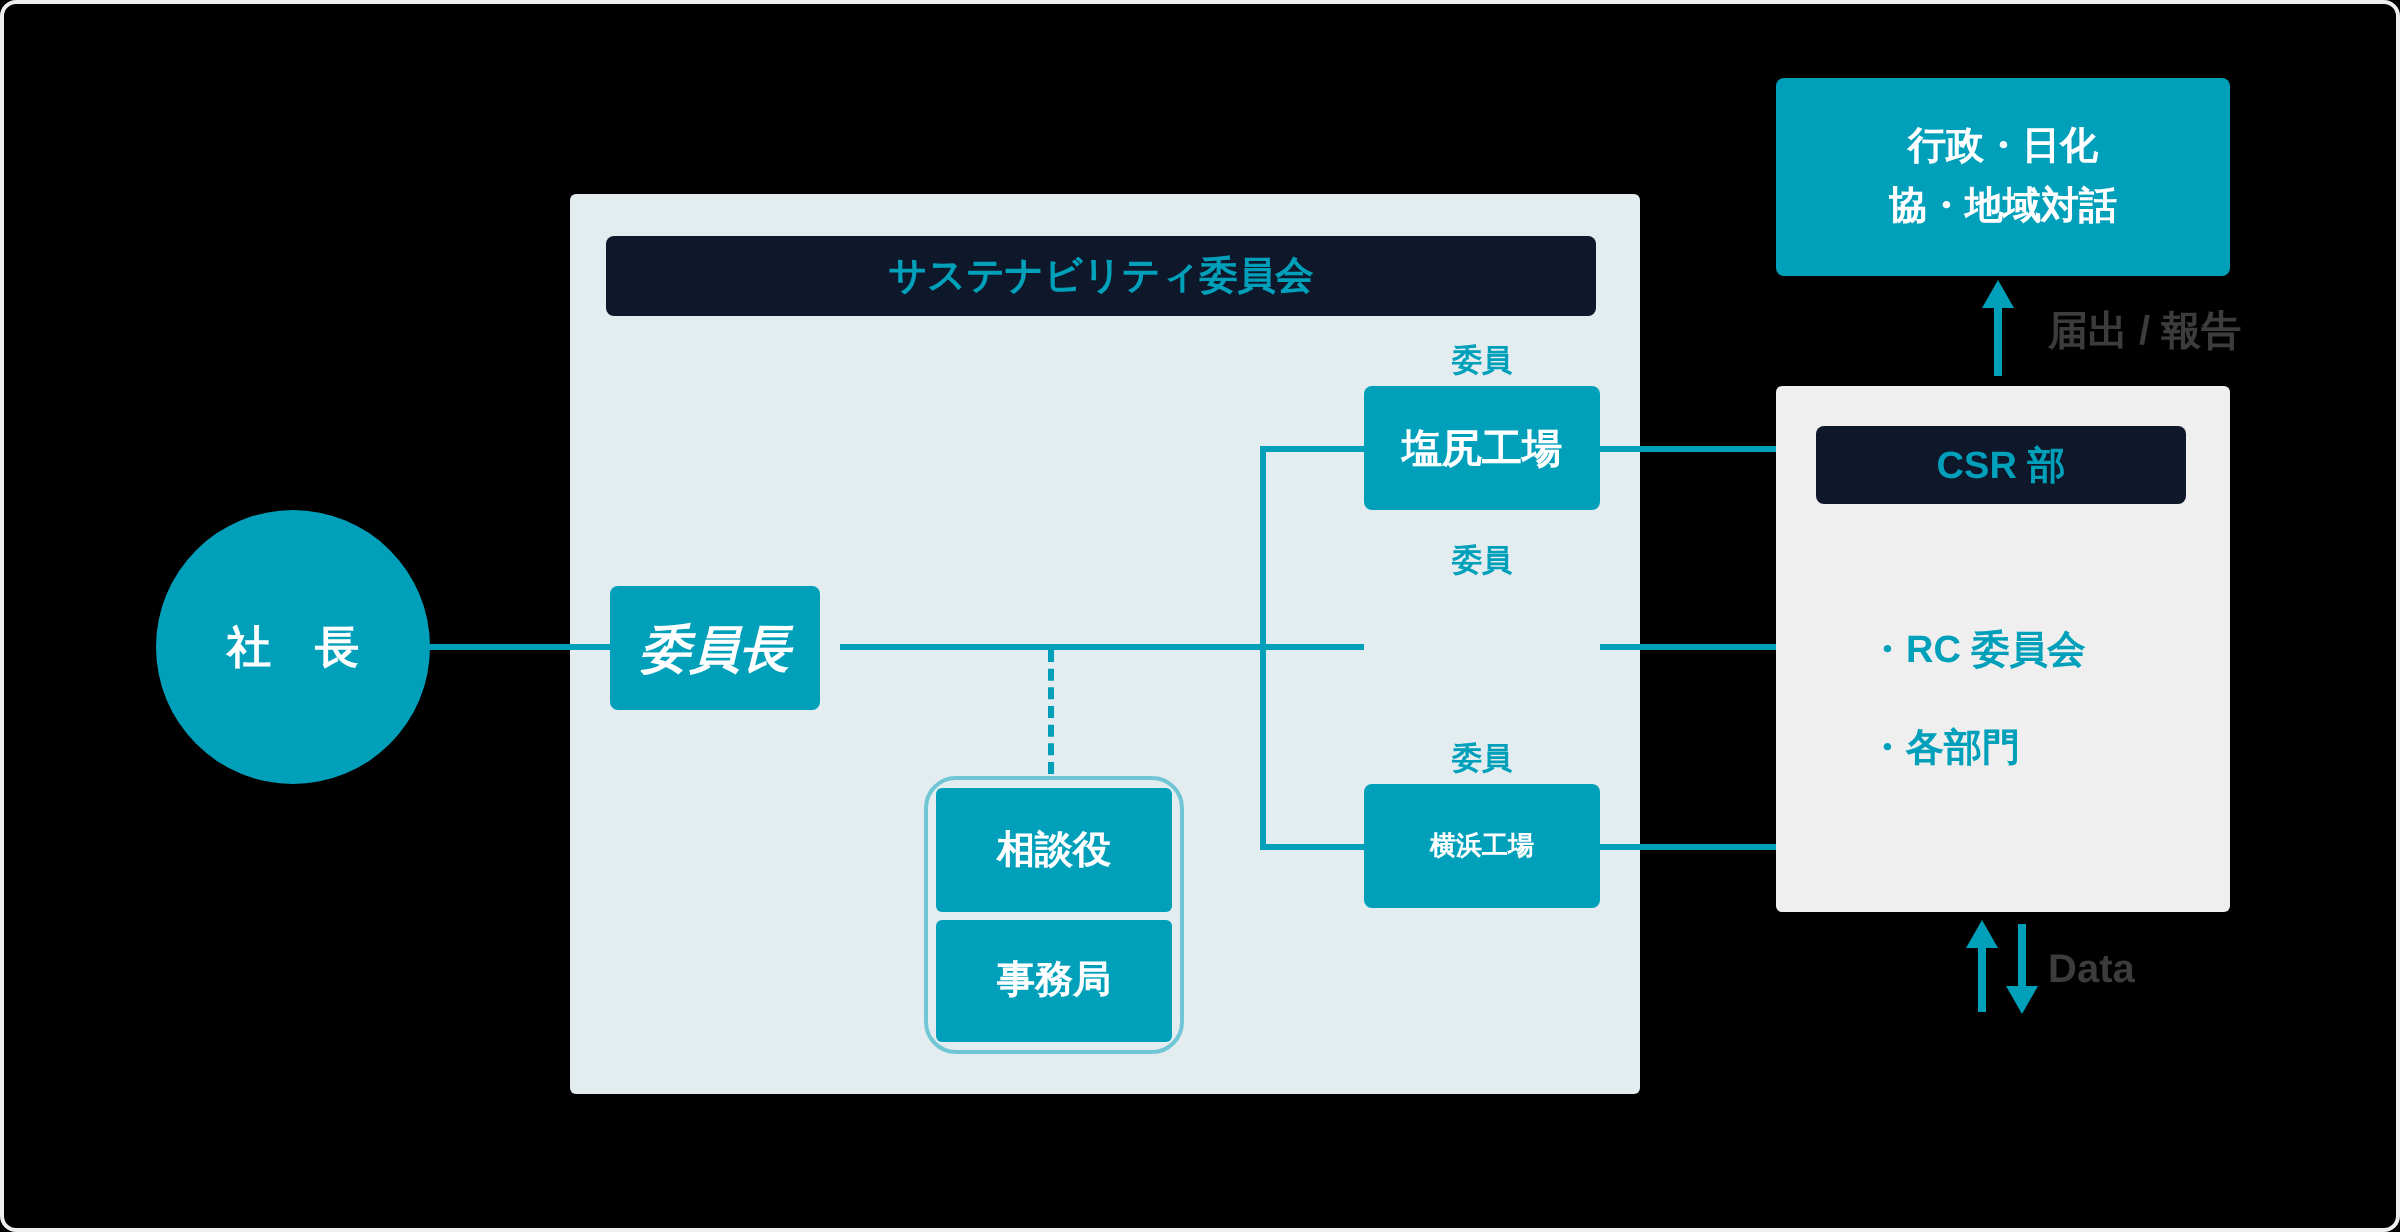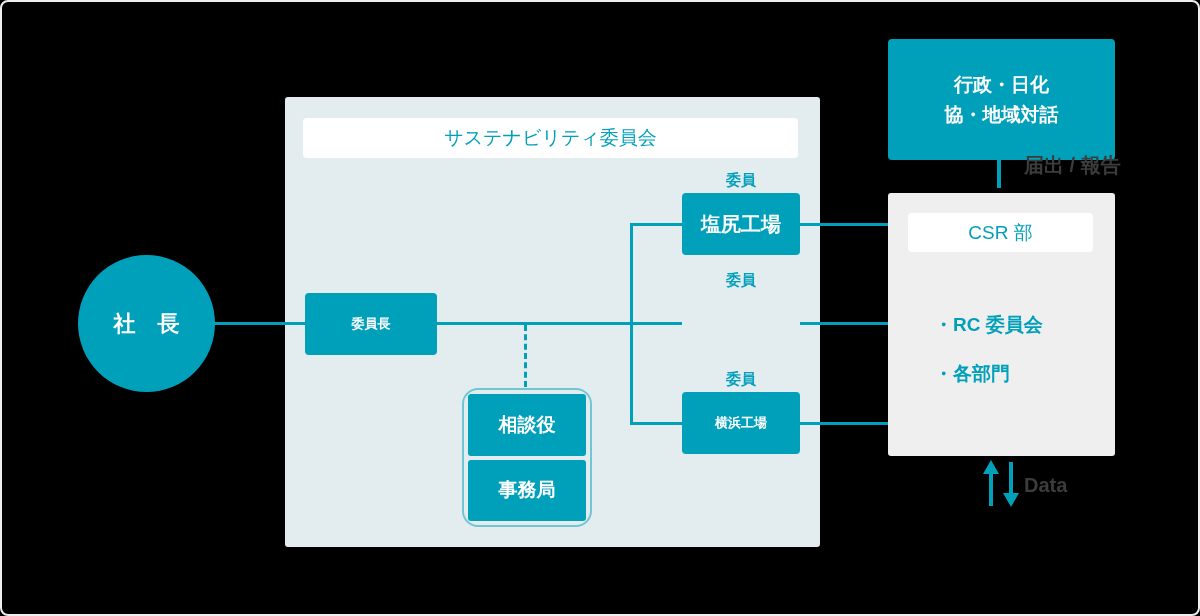--- a/index.html
+++ b/index.html
@@ -14,21 +14,21 @@
     position:relative;width:1200px;height:616px;overflow:hidden;
     background:var(--page-bg);
     font-family:"Liberation Sans","DejaVu Sans",sans-serif;
   }
   .frame{position:absolute;inset:0;border:2px solid #efefef;border-radius:8px;box-sizing:border-box;pointer-events:none;}
   .abs{position:absolute;box-sizing:border-box;}
   .center{display:flex;align-items:center;justify-content:center;}
   .tealbox{background:var(--teal);color:#ffffff;border-radius:4px;font-weight:bold;}
   .panel-light{background:var(--panel-light);border-radius:3px;}
   .panel-gray{background:var(--panel-gray);border-radius:3px;}
-  .whitebar{background:#ffffff;border-radius:4px;color:var(--teal);font-weight:normal;text-align:right;}
+  .whitebar{background:#0f172a;border-radius:4px;color:var(--teal);font-weight:bold;text-align:right;}
   .line{background:var(--teal);}
   .teal-text{color:var(--teal);font-weight:bold;}
   .dark-label{color:var(--label-dark);font-weight:bold;font-size:20px;white-space:nowrap;}
   .circle{background:var(--teal);border-radius:50%;color:#fff;font-weight:bold;}
   .dashed-line{width:0;border-left:3px dashed var(--teal);}
   .arrow-stem{position:absolute;width:4px;background:var(--teal);}
   .arrow-head-up{position:absolute;width:0;height:0;border-left:8px solid transparent;border-right:8px solid transparent;border-bottom:14px solid var(--teal);}
   .arrow-head-down{position:absolute;width:0;height:0;border-left:8px solid transparent;border-right:8px solid transparent;border-top:14px solid var(--teal);}
   .group-outline{border:2px solid rgba(0,160,187,0.5);border-radius:16px;padding:4px;display:flex;flex-direction:column;gap:4px;}
   .group-outline .tealbox{flex:1;border-radius:3px;font-size:19px;}
@@ -54,21 +54,21 @@
   <div class="abs line" style="left:630px;top:422px;width:52px;height:3px;"></div>
   <div class="abs line" style="left:800px;top:223px;width:88px;height:3px;"></div>
   <div class="abs line" style="left:800px;top:322px;width:88px;height:3px;"></div>
   <div class="abs line" style="left:800px;top:422px;width:88px;height:3px;"></div>
   <div class="abs dashed-line" style="left:524px;top:325px;height:62px;"></div>
 
   <div class="abs circle center" style="left:78px;top:255px;width:137px;height:137px;font-size:22px;">
     <span class="nowrap">社　長</span>
   </div>
 
-  <div class="abs tealbox center" style="left:305px;top:293px;width:132px;height:62px;font-size:13px;">
+  <div class="abs tealbox center" style="left:305px;top:293px;width:105px;height:62px;font-size:25px;font-style:italic;">
     <span>委員長</span>
   </div>
 
   <div class="abs group-outline" style="left:462px;top:388px;width:130px;height:139px;">
     <div class="tealbox center">
       <span>相談役</span>
     </div>
     <div class="tealbox center">
       <span>事務局</span>
     </div>
@@ -86,21 +86,21 @@
     <span>横浜工場</span>
   </div>
 
   <div class="abs panel-gray" style="left:888px;top:193px;width:227px;height:263px;"></div>
   <div class="abs whitebar center" style="left:908px;top:213px;width:185px;height:39px;font-size:19px;">
     <span>CSR 部</span>
   </div>
   <div class="abs teal-text nowrap" style="left:934px;top:312px;font-size:19px;">・RC 委員会</div>
   <div class="abs teal-text nowrap" style="left:934px;top:361px;font-size:19px;">・各部門</div>
 
-  <div class="abs tealbox center" style="left:888px;top:39px;width:227px;height:121px;font-size:19px;line-height:30px;flex-direction:column;">
+  <div class="abs tealbox center" style="left:888px;top:39px;width:227px;height:99px;font-size:19px;line-height:30px;flex-direction:column;">
     <span>行政・日化</span>
     <span>協・地域対話</span>
   </div>
 
   <div class="arrow-stem" style="left:997px;top:153px;height:35px;"></div>
   <div class="arrow-head-up" style="left:991px;top:140px;"></div>
   <div class="abs dark-label" style="left:1024px;top:152px;">届出 / 報告</div>
 
   <div class="arrow-head-up" style="left:983px;top:460px;"></div>
   <div class="arrow-stem" style="left:989px;top:472px;height:34px;"></div>

